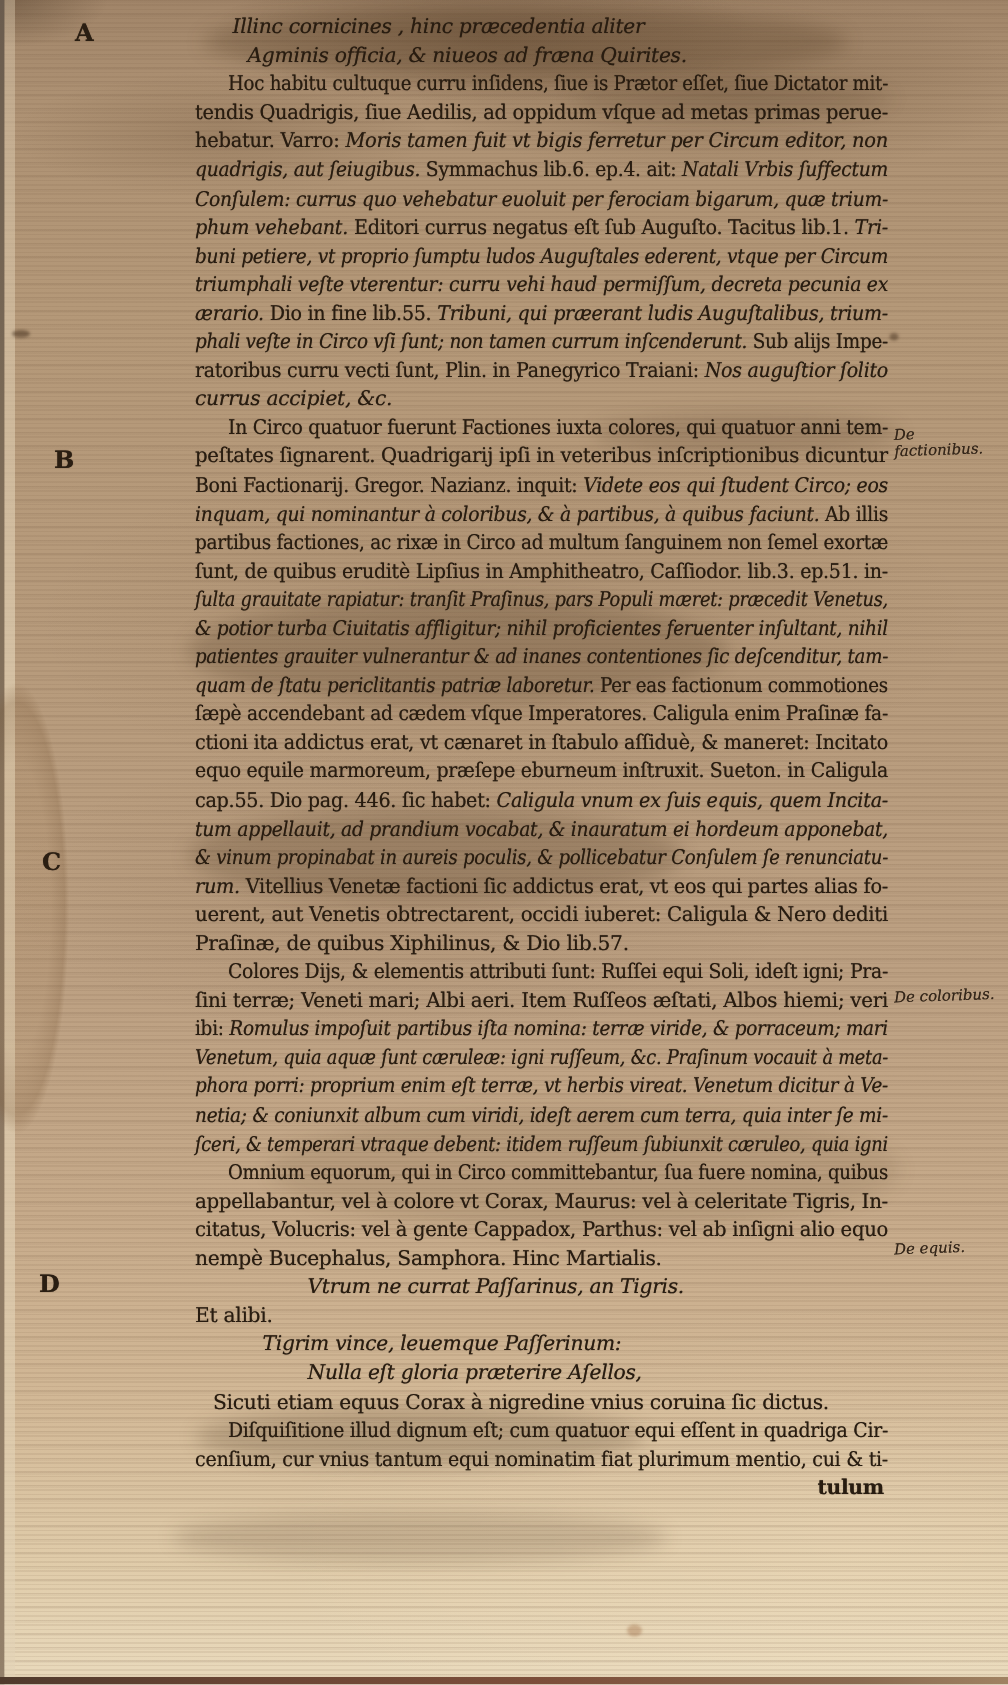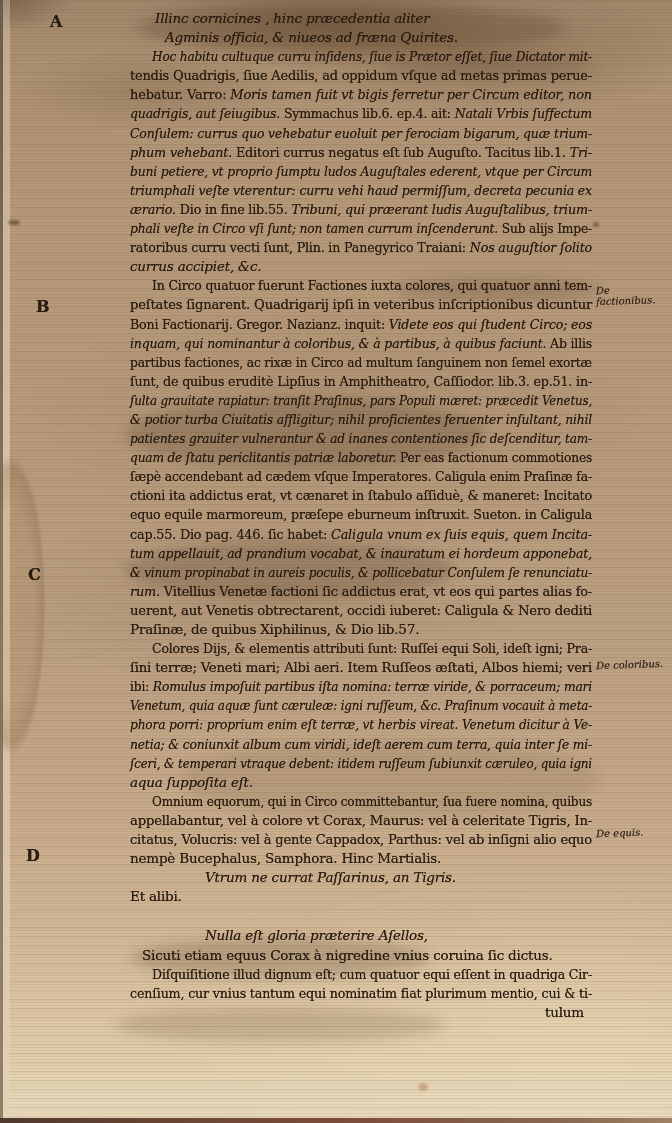--- a/index.html
+++ b/index.html
@@ -65,21 +65,21 @@
 <div class="stain-ring"></div>
 <div class="bottom-strip"></div>
 <div class="speck" style="left:8px;top:220px;width:12px;height:5px;background:rgba(60,40,22,.5);filter:blur(1px);"></div>
 <div class="speck" style="left:958px;"></div>
 <div class="speck" style="left:418px;top:1083px;width:10px;height:8px;background:rgba(150,95,55,.35);filter:blur(1px);"></div>
 <div class="speck" style="left:593px;top:222px;width:6px;height:5px;background:rgba(60,40,22,.45);filter:blur(1px);"></div>
 
 <div class="text-block">
     <div class="tline" style="margin-left: 25px;"><span class="ln"><i>Illinc cornicines , hinc præcedentia aliter</i></span></div>
     <div class="tline" style="margin-left: 35px;"><span class="ln"><i>Agminis officia, &amp; niueos ad fræna Quirites.</i></span></div>
-    <div class="tline" style="margin-left: 22px; font-style: italic;"><span class="ln" style="transform: scaleX(0.897072);"><span>Hoc habitu cultuque curru inſidens, ſiue is Prætor eſſet, ſiue Dictator mit-</span></span></div>
+    <div class="tline" style="margin-left: 22px;"><span class="ln" style="transform: scaleX(0.897072);"><span>Hoc habitu cultuque curru inſidens, ſiue is Prætor eſſet, ſiue Dictator mit-</span></span></div>
     <div class="tline"><span class="ln" style="transform: scaleX(0.957358);"><span>tendis Quadrigis, ſiue Aedilis, ad oppidum vſque ad metas primas perue-</span></span></div>
     <div class="tline"><span class="ln" style="transform: scaleX(0.961655);"><span>hebatur. Varro: </span><i>Moris tamen fuit vt bigis ferretur per Circum editor, non</i></span></div>
     <div class="tline"><span class="ln" style="transform: scaleX(0.925272);"><i>quadrigis, aut ſeiugibus.</i><span> Symmachus lib.6. ep.4. ait: </span><i>Natali Vrbis ſuffectum</i></span></div>
     <div class="tline"><span class="ln" style="transform: scaleX(0.92426);"><i>Conſulem: currus quo vehebatur euoluit per ferociam bigarum, quæ trium-</i></span></div>
     <div class="tline"><span class="ln" style="transform: scaleX(0.947571);"><i>phum vehebant.</i><span> Editori currus negatus eſt ſub Auguſto. Tacitus lib.1. </span><i>Tri-</i></span></div>
     <div class="tline"><span class="ln" style="transform: scaleX(0.916809);"><i>buni petiere, vt proprio ſumptu ludos Auguſtales ederent, vtque per Circum</i></span></div>
     <div class="tline"><span class="ln" style="transform: scaleX(0.929052);"><i>triumphali veſte vterentur: curru vehi haud permiſſum, decreta pecunia ex</i></span></div>
     <div class="tline"><span class="ln" style="transform: scaleX(0.942376);"><i>ærario.</i><span> Dio in fine lib.55. </span><i>Tribuni, qui præerant ludis Auguſtalibus, trium-</i></span></div>
     <div class="tline"><span class="ln" style="transform: scaleX(0.908471);"><i>phali veſte in Circo vſi ſunt; non tamen currum inſcenderunt.</i><span> Sub alijs Impe-</span></span></div>
     <div class="tline"><span class="ln" style="transform: scaleX(0.938696);"><span>ratoribus curru vecti ſunt, Plin. in Panegyrico Traiani: </span><i>Nos auguſtior ſolito</i></span></div>
@@ -103,32 +103,32 @@
     <div class="tline"><span class="ln" style="transform: scaleX(0.952792);"><i>rum.</i><span> Vitellius Venetæ factioni ſic addictus erat, vt eos qui partes alias fo-</span></span></div>
     <div class="tline"><span class="ln" style="transform: scaleX(0.976035);"><span>uerent, aut Venetis obtrectarent, occidi iuberet: Caligula &amp; Nero dediti</span></span></div>
     <div class="tline"><span class="ln"><span>Praſinæ, de quibus Xiphilinus, &amp; Dio lib.57.</span></span></div>
     <div class="tline" style="margin-left: 22px;"><span class="ln" style="transform: scaleX(0.929158);"><span>Colores Dijs, &amp; elementis attributi ſunt: Ruſſei equi Soli, ideſt igni; Pra-</span></span></div>
     <div class="tline"><span class="ln" style="transform: scaleX(0.980924);"><span>ſini terræ; Veneti mari; Albi aeri. Item Ruſſeos æſtati, Albos hiemi; veri</span></span></div>
     <div class="tline"><span class="ln" style="transform: scaleX(0.910205);"><span>ibi: </span><i>Romulus impoſuit partibus iſta nomina: terræ viride, &amp; porraceum; mari</i></span></div>
     <div class="tline"><span class="ln" style="transform: scaleX(0.878901);"><i>Venetum, quia aquæ ſunt cæruleæ: igni ruſſeum, &amp;c. Praſinum vocauit à meta-</i></span></div>
     <div class="tline"><span class="ln" style="transform: scaleX(0.907467);"><i>phora porri: proprium enim eſt terræ, vt herbis vireat. Venetum dicitur à Ve-</i></span></div>
     <div class="tline"><span class="ln" style="transform: scaleX(0.912987);"><i>netia; &amp; coniunxit album cum viridi, ideſt aerem cum terra, quia inter ſe mi-</i></span></div>
     <div class="tline"><span class="ln" style="transform: scaleX(0.883049);"><i>ſceri, &amp; temperari vtraque debent: itidem ruſſeum ſubiunxit cæruleo, quia igni</i></span></div>
-    <div class="tline"><span class="ln"><i>aqua ſuppoſita eſt.</i></span></div>
     <div class="tline" style="margin-left: 22px;"><span class="ln" style="transform: scaleX(0.893713);"><span>Omnium equorum, qui in Circo committebantur, ſua fuere nomina, quibus</span></span></div>
     <div class="tline"><span class="ln" style="transform: scaleX(0.97697);"><span>appellabantur, vel à colore vt Corax, Maurus: vel à celeritate Tigris, In-</span></span></div>
     <div class="tline"><span class="ln" style="transform: scaleX(0.966906);"><span>citatus, Volucris: vel à gente Cappadox, Parthus: vel ab inſigni alio equo</span></span></div>
     <div class="tline"><span class="ln"><span>nempè Bucephalus, Samphora. Hinc Martialis.</span></span></div>
     <div class="tline" style="margin-left: 75px;"><span class="ln"><i>Vtrum ne currat Paſſarinus, an Tigris.</i></span></div>
     <div class="tline"><span class="ln"><span>Et alibi.</span></span></div>
-    <div class="tline" style="margin-left: 75px; margin-top: 20px;"><span class="ln"><i>Nulla eſt gloria præterire Aſellos,</i></span></div>
+    <div class="tline" style="margin-left: 45px;"><span class="ln"><i>Tigrim vince, leuemque Paſſerinum:</i></span></div>
+    <div class="tline" style="margin-left: 75px;"><span class="ln"><i>Nulla eſt gloria præterire Aſellos,</i></span></div>
     <div class="tline" style="margin-left: 12px;"><span class="ln"><span>Sicuti etiam equus Corax à nigredine vnius coruina ſic dictus.</span></span></div>
     <div class="tline" style="margin-left: 22px;"><span class="ln" style="transform: scaleX(0.931679);"><span>Diſquiſitione illud dignum eſt; cum quatuor equi eſſent in quadriga Cir-</span></span></div>
     <div class="tline"><span class="ln" style="transform: scaleX(0.940667);"><span>cenſium, cur vnius tantum equi nominatim fiat plurimum mentio, cui &amp; ti-</span></span></div>
-    <div class="tline" style="margin-left: 415px;"><span class="ln"><span>tulum</span></span></div>
+    <div class="tline" style="margin-left: 415px; font-weight: bold;"><span class="ln"><span>tulum</span></span></div>
   </div>
 
 <div id="letters">
     <div class="margin-letter" style="left: 50px; top: 12px;">A</div>
     <div class="margin-letter" style="left: 36px; top: 297px;">B</div>
     <div class="margin-letter" style="left: 28px; top: 565px;">C</div>
     <div class="margin-letter" style="left: 26px; top: 846px;">D</div>
   </div>
 <div id="notes">
     <div class="margin-note" style="top: 284px;">De factionibus.</div>

